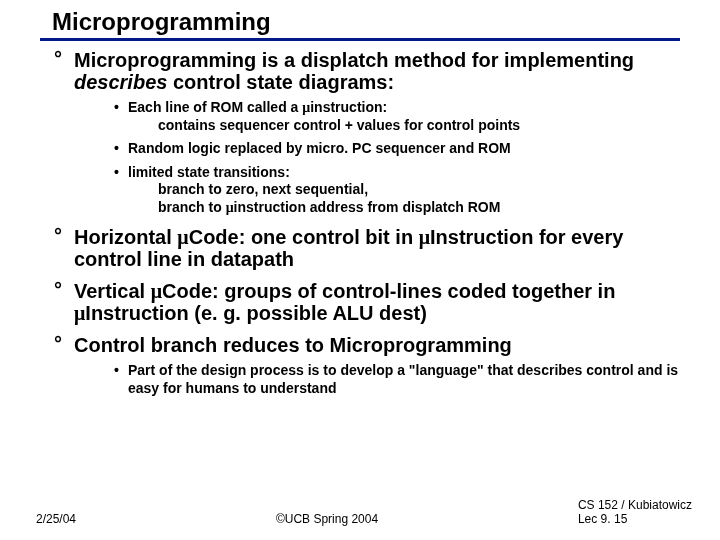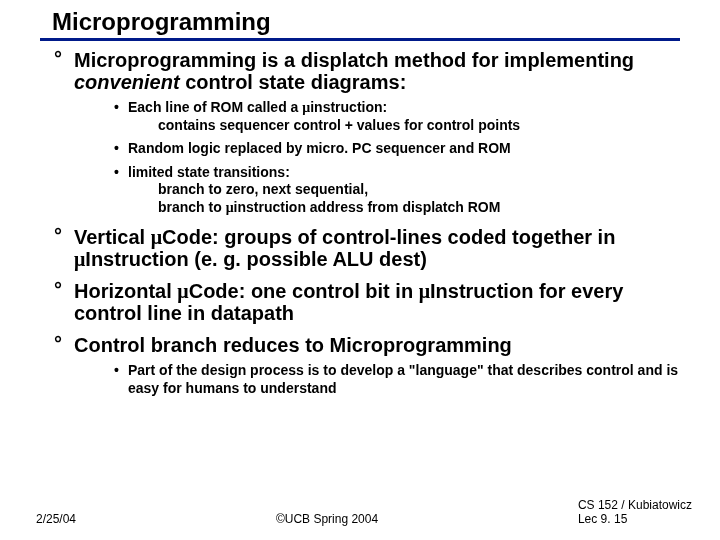--- a/index.html
+++ b/index.html
@@ -83,45 +83,45 @@
 </head>
 <body>
 
 <div class="title">Microprogramming</div>
 <hr class="rule">
 
 <div class="content">
 
   <div class="deg-item">
     <div class="main-text">
-      <span>Microprogramming is a displatch method for implementing </span><span class="ital">convenient</span><span> control state diagrams:</span>
+      <span>Microprogramming is a displatch method for implementing </span><span class="ital">describes</span><span> control state diagrams:</span>
     </div>
     <div class="sub-bullets">
       <div class="sub-bullet">
         <span>Each line of ROM called a </span><span class="mu">μ</span><span>instruction:</span>
         <span class="indent">contains sequencer control + values for control points</span>
       </div>
       <div class="sub-bullet">Random logic replaced by micro. PC sequencer and ROM</div>
       <div class="sub-bullet">
         <span>limited state transitions:</span>
         <span class="indent">branch to zero, next sequential,</span>
         <span class="indent"><span>branch to </span><span class="mu">μ</span><span>instruction address from displatch ROM</span></span>
       </div>
     </div>
   </div>
 
   <div class="deg-item">
     <div class="main-text">
-      <span>Vertical </span><span class="mu">μ</span><span>Code: groups of control-lines coded together in </span><span class="mu">μ</span><span>Instruction (e. g. possible ALU dest)</span>
+      <span>Horizontal  </span><span class="mu">μ</span><span>Code: one control bit in </span><span class="mu">μ</span><span>Instruction for every control line in datapath</span>
     </div>
   </div>
 
   <div class="deg-item">
     <div class="main-text">
-      <span>Horizontal  </span><span class="mu">μ</span><span>Code: one control bit in </span><span class="mu">μ</span><span>Instruction for every control line in datapath</span>
+      <span>Vertical </span><span class="mu">μ</span><span>Code: groups of control-lines coded together in </span><span class="mu">μ</span><span>Instruction (e. g. possible ALU dest)</span>
     </div>
   </div>
 
   <div class="deg-item">
     <div class="main-text">Control branch reduces to Microprogramming</div>
     <div class="sub-bullets">
       <div class="sub-bullet">Part of the design process is to develop a "language" that describes control and is easy for humans to understand</div>
     </div>
   </div>
 

